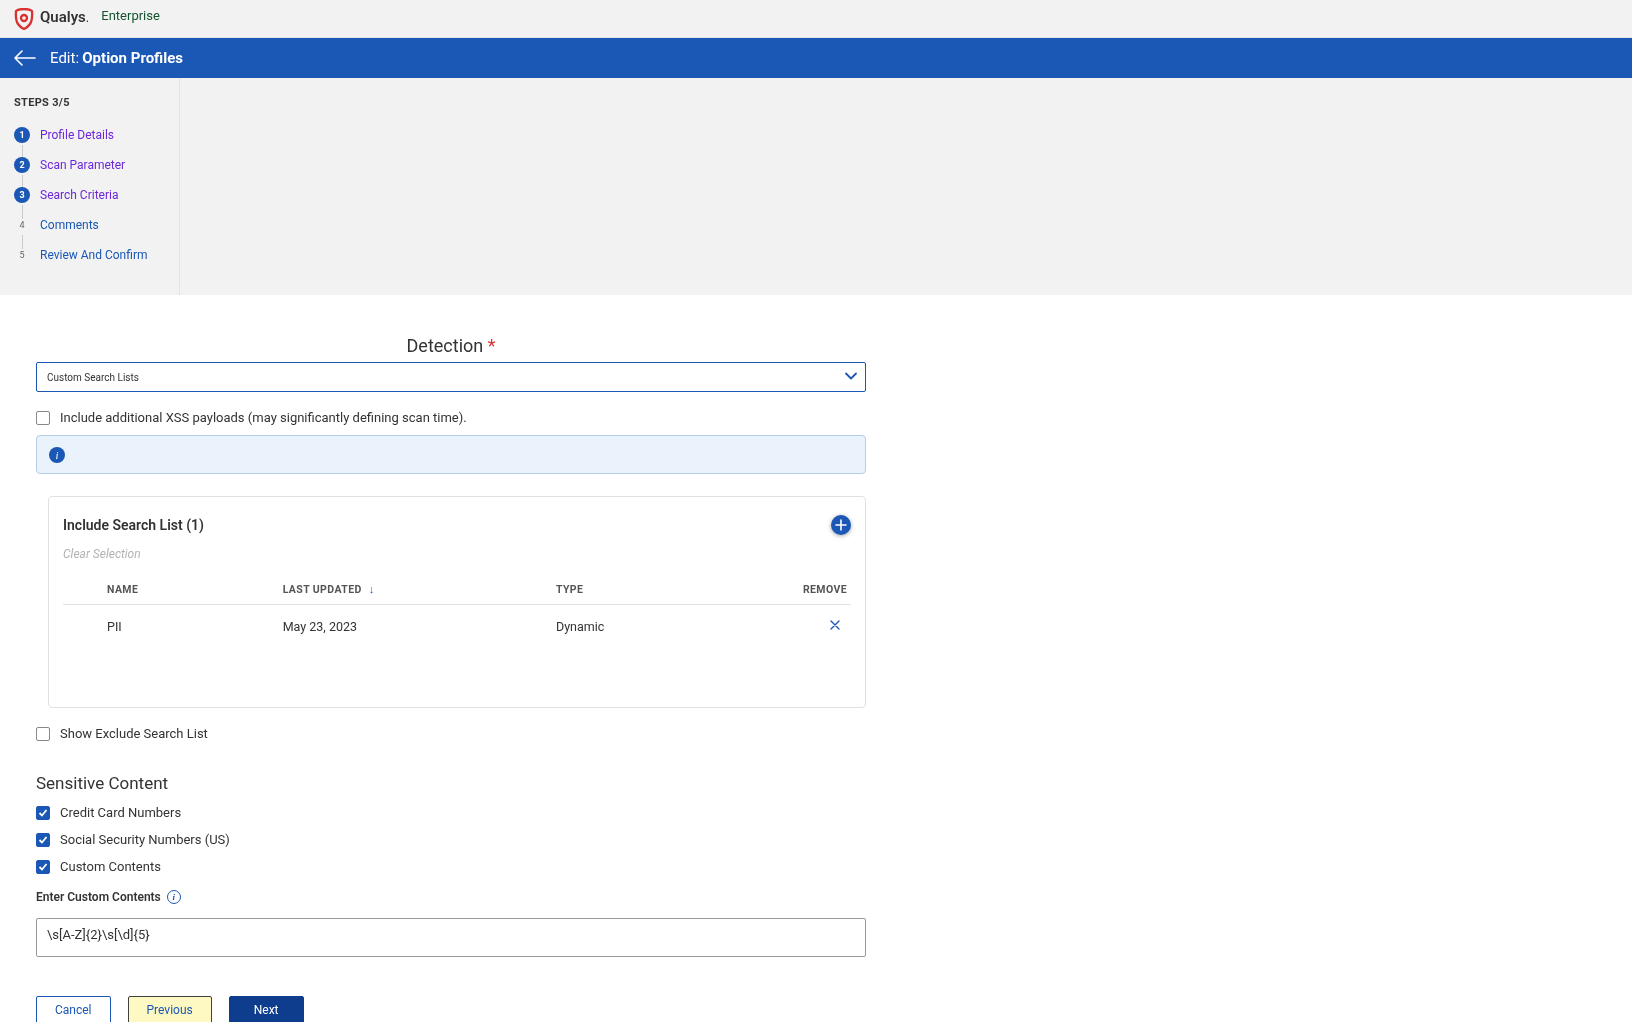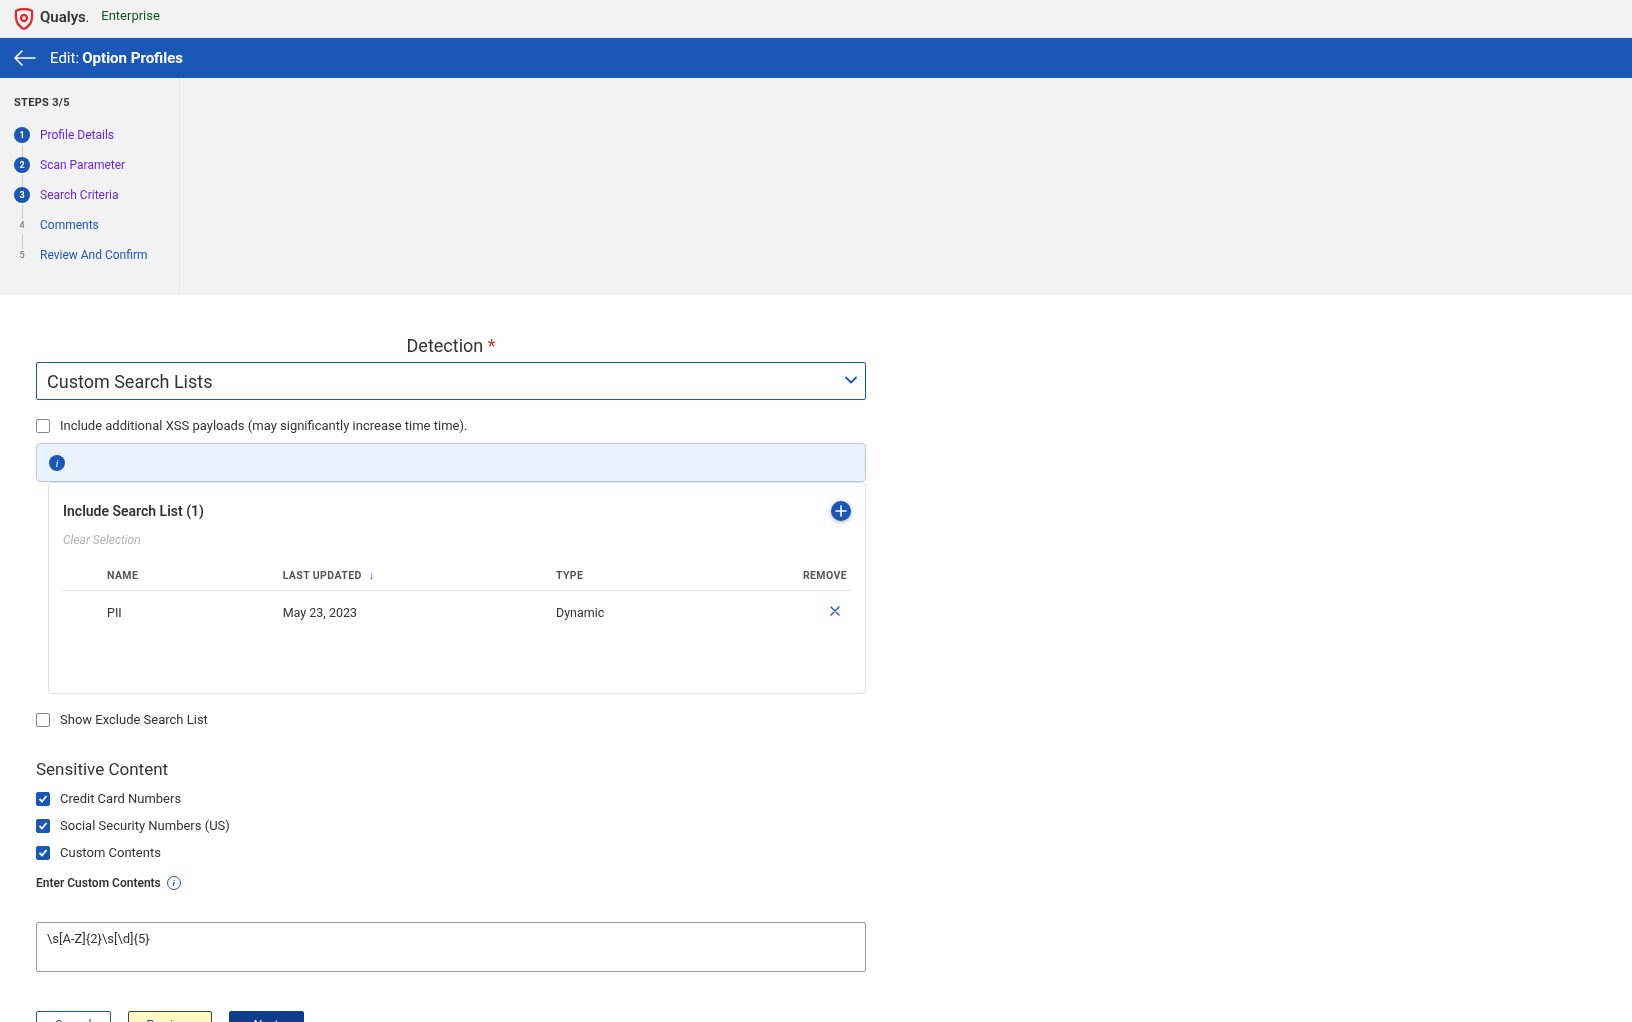--- a/index.html
+++ b/index.html
@@ -122,26 +122,26 @@
     text-align: center;
   }
   .required { color: #d83131; }
 
   .select-wrap {
     position: relative;
     width: 100%;
   }
   .select-box {
     width: 100%;
-    height: 38px;
+    height: 30px;
     border: 1px solid #1b57b5;
     border-radius: 2px;
     background: #fff;
     padding: 0 30px 0 10px;
-    font-size: 18px;
+    font-size: 10px;
     color: #333;
     display: flex;
     align-items: center;
     cursor: pointer;
   }
   .select-chevron {
     position: absolute;
     right: 8px;
     top: 50%;
     transform: translateY(-50%);
@@ -193,20 +193,21 @@
     font-style: italic;
     font-family: Georgia, serif;
     font-size: 11px;
     flex-shrink: 0;
     margin-top: 1px;
   }
   .info-text { font-size: 12px; color: #333; line-height: 1.5; }
 
   
   .panel {
+    margin-top: 22px;
     border: 1px solid #e1e1e1;
     border-radius: 4px;
     background: #fff;
     padding: 18px 14px 60px 14px;
   }
   .panel-header {
     display: flex;
     justify-content: space-between;
     align-items: center;
   }
@@ -288,29 +289,29 @@
     display: inline-flex;
     align-items: center; justify-content: center;
     font-size: 9px;
     font-style: italic;
     font-family: Georgia, serif;
     cursor: help;
   }
 
   textarea.custom-input {
     width: 100%;
-    margin-top: 32px;
+    margin-top: 14px;
     border: 1px solid #999;
     border-radius: 2px;
     padding: 8px 10px;
     font-size: 13px;
     font-family: inherit;
     color: #333;
     resize: none;
-    height: 50px;
+    height: 39px;
     line-height: 1.3;
   }
 
   
   .button-row {
     margin-top: 36px;
     display: flex;
     gap: 17px;
   }
   .btn {
@@ -411,21 +412,21 @@
               <path d="M2 2 L7 7 L12 2" stroke="#1b57b5" stroke-width="1.8" fill="none" stroke-linecap="round" stroke-linejoin="round"></path>
             </svg>
         </span>
       </div>
 
       
       <div class="checkbox-row">
         <span class="checkbox">
           
         </span>
-        <span class="checkbox-label">Include additional XSS payloads (may significantly increase time time).</span>
+        <span class="checkbox-label">Include additional XSS payloads (may significantly defining scan time).</span>
       </div>
 
       
       <div class="info-box">
         <span class="info-icon">i</span>
       </div>
 
       
       <div class="panel" style="margin-left:12px; width:calc(100% - 12px);">
         <div class="panel-header">

